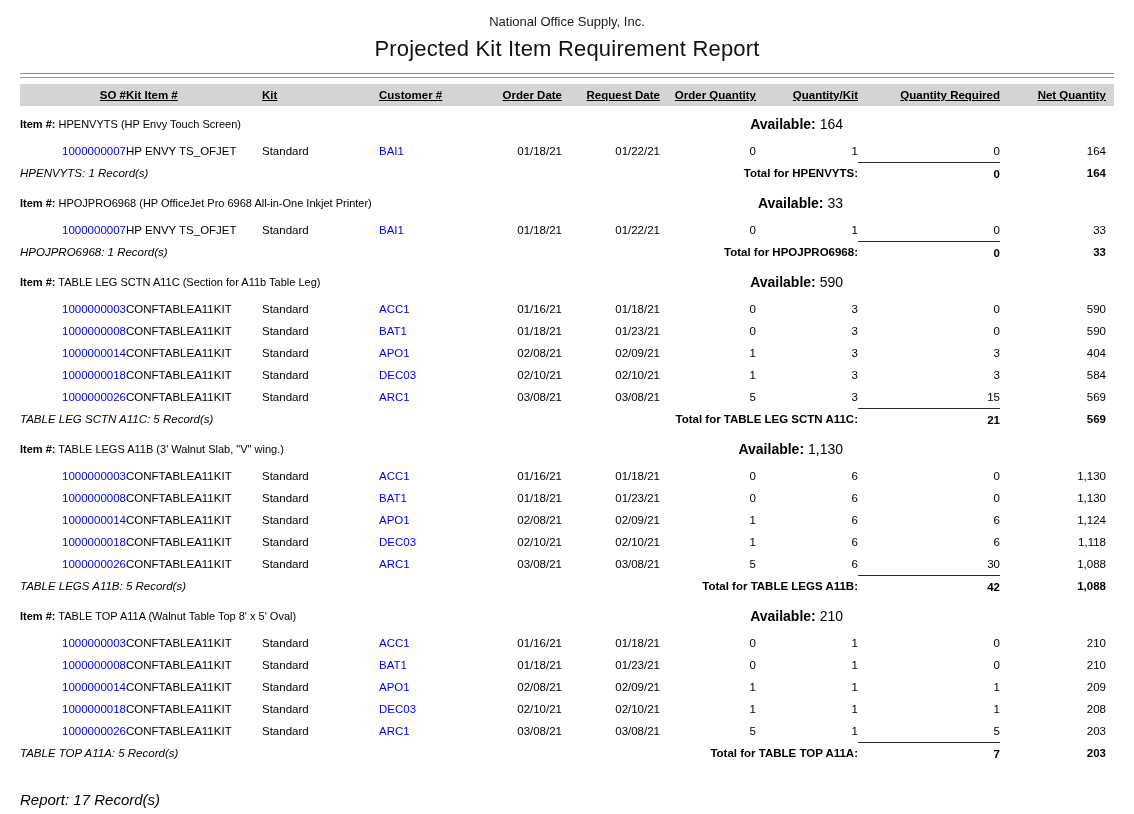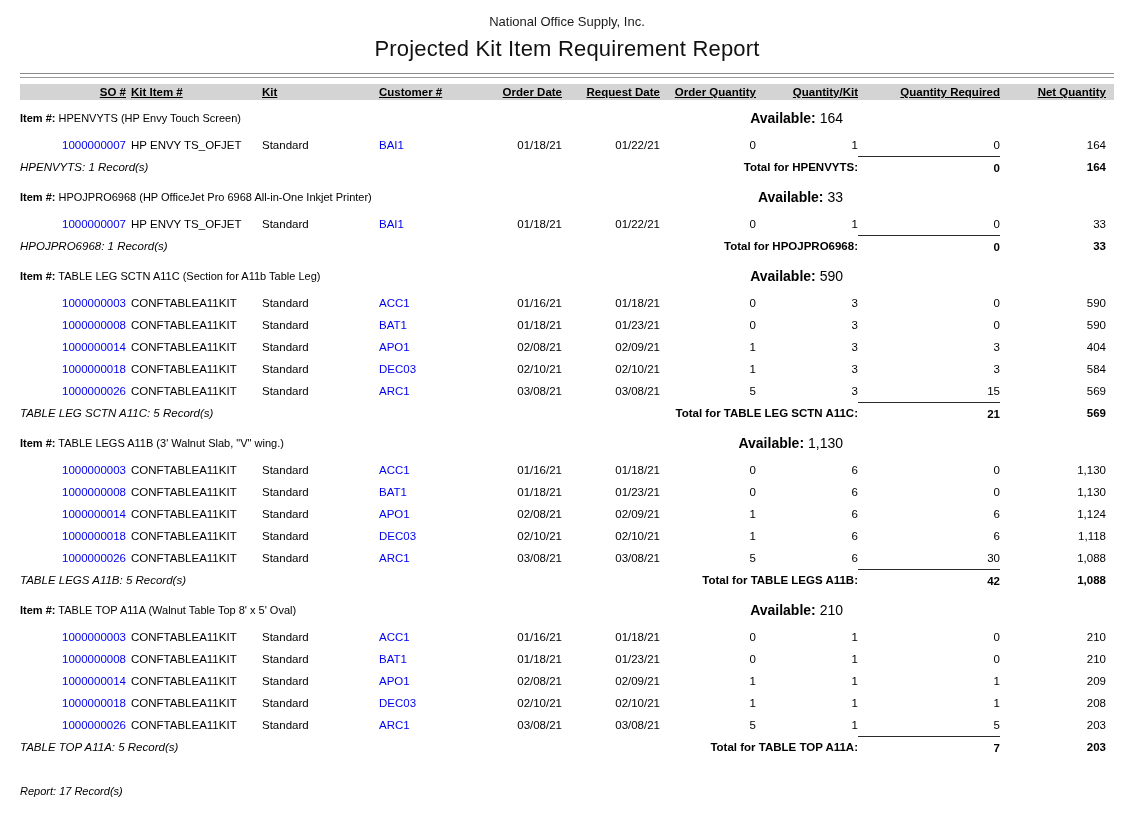--- a/index.html
+++ b/index.html
@@ -8,36 +8,36 @@
   html,body{margin:0;padding:0;background:#ffffff;}
   body{
     width:1134px;height:814px;overflow:hidden;
     font-family:"Liberation Sans","DejaVu Sans",sans-serif;color:#000;
   }
   .page{padding:8px 20px 0 20px;}
   .company{text-align:center;font-size:13px;color:#1a1a1a;margin-top:6px;}
   .title{text-align:center;font-size:22px;color:#111;margin-top:7px;margin-bottom:11px;letter-spacing:.2px;}
   .top-rule{height:3px;border-top:1px solid #8a8a8a;border-bottom:1px solid #9a9a9a;width:1094px;}
   .grid{display:grid;grid-template-columns:var(--cols);width:1086px;}
-  .thead{background:#d4d4d4;height:16px;align-items:center;margin-top:6px;padding-right:8px;}
+  .thead{background:#d4d4d4;height:22px;align-items:center;margin-top:6px;padding-right:8px;}
   .th{font-size:11.5px;font-weight:bold;text-decoration:underline;white-space:nowrap;}
   .c{font-size:11.5px;line-height:22px;white-space:nowrap;overflow:hidden;}
   .r{text-align:right;}
-  .pl5{padding-left:5px;}
+  .pl5{}
   .pl4{padding-left:4px;}
   .pl2{padding-left:2px;}
   .link{color:#0000ee;cursor:pointer;}
   .item-head{margin-top:8px;margin-bottom:6px;}
   .item-cell{grid-column:1/7;font-size:11px;line-height:20px;white-space:nowrap;}
   .b{font-weight:bold;}
   .avail-cell{grid-column:7/9;text-align:right;padding-right:15px;font-size:14px;line-height:20px;white-space:nowrap;}
   .rec-cell{grid-column:1/6;font-style:italic;}
   .total-label-cell{grid-column:6/9;text-align:right;font-weight:bold;}
   .overline{border-top:1px solid #2a2a2a;}
-  .footer{font-size:11px;font-style:italic;margin-top:26px;}
+  .footer{font-size:15px;font-style:italic;margin-top:26px;}
 </style>
 </head>
 <body>
 
 <div class="page">
   <div class="company">National Office Supply, Inc.</div>
   <div class="title">Projected Kit Item Requirement Report</div>
   <div class="top-rule"></div>
 
   <div class="grid thead">

